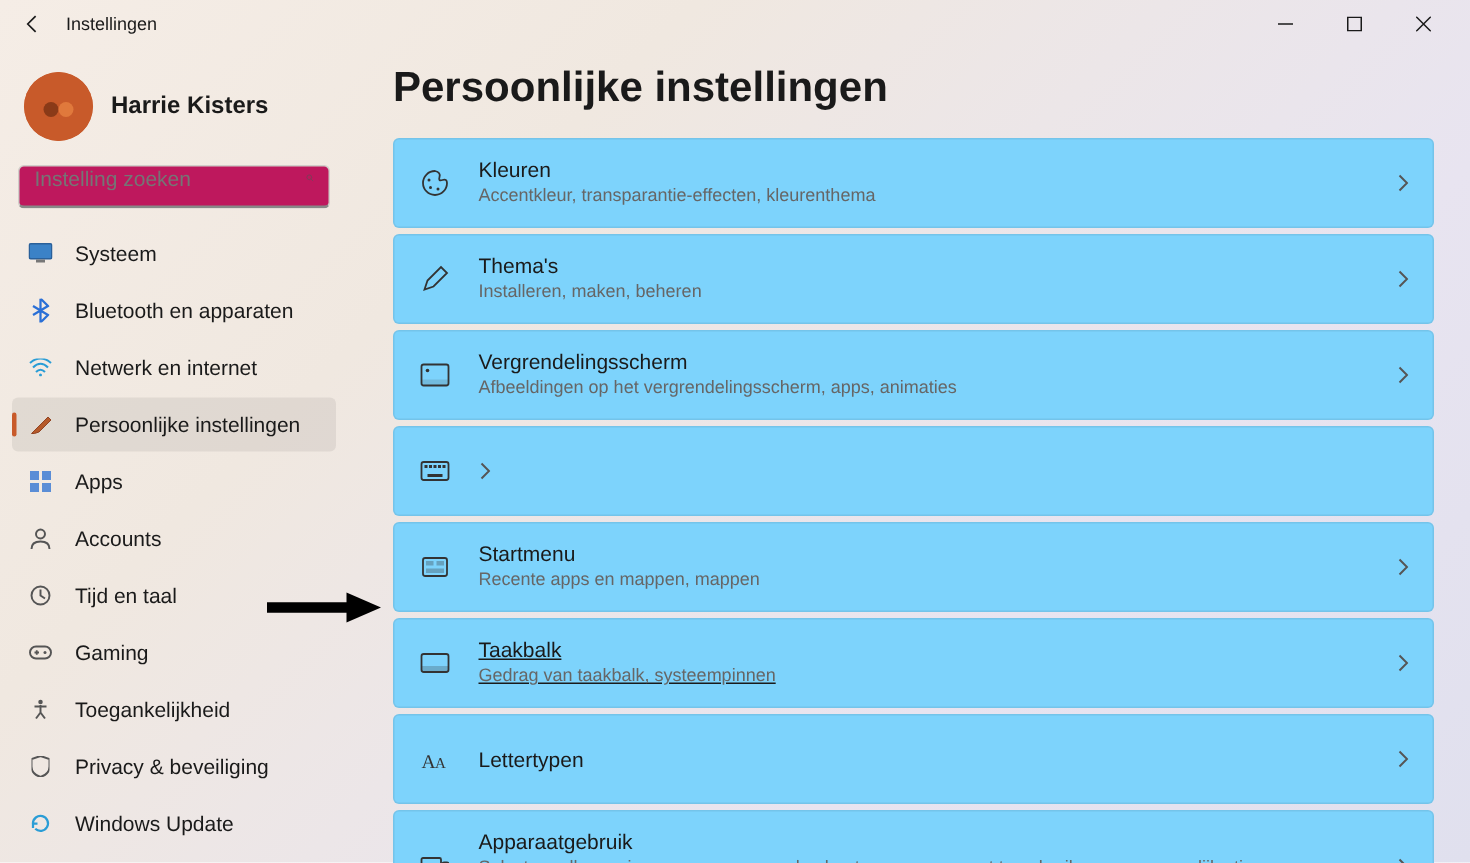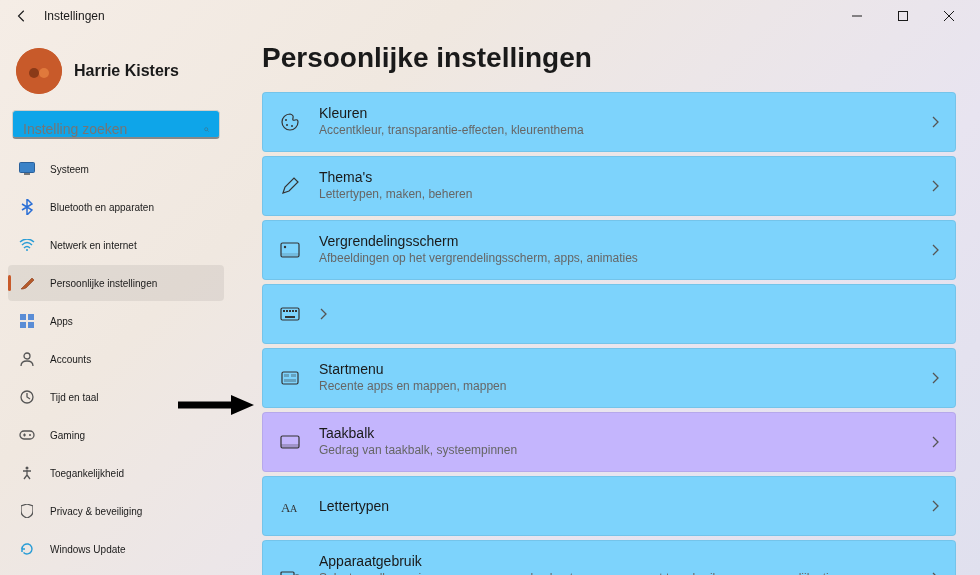--- a/index.html
+++ b/index.html
@@ -52,22 +52,22 @@
       width: 46px; height: 46px;
       border-radius: 50%;
       background: #c85a2a;
       display:flex;align-items:center;justify-content:center;
       overflow:hidden;
     }
     .profile-name { font-size: 16px; font-weight: 600; }
     .search {
       margin: 0 8px 12px 8px;
       display: flex;
-      align-items: flex-end;
-      background: #0ea5e9;
+      align-items: flex-start;
+      background: #be185d;
       border: 1px solid #d0cec9;
       border-bottom: 2px solid #888;
       border-radius: 4px;
       height: 34px;
       padding: 0 10px;
     }
     .search input {
       flex: 1; border: none; background: transparent; outline: none;
       font-size: 14px;
     }
@@ -84,40 +84,40 @@
     .nav-item.selected { background: rgba(0,0,0,0.065); }
     .nav-item.selected::before {
       content: "";
       position: absolute;
       left: 0; top: 10px; bottom: 10px;
       width: 3px;
       background: #c85a2a;
       border-radius: 2px;
     }
     .nav-icon { width: 18px; height: 18px; display:flex;align-items:center;justify-content:center; font-size:15px; }
-    .nav-label { font-size: 10px; }
+    .nav-label { font-size: 14px; }
     .main {
       flex: 1;
       padding: 8px 24px 24px 30px;
       overflow-y: auto;
     }
     .page-title { font-size: 28px; font-weight: 600; margin-bottom: 18px; margin-top: 2px;}
     .settings-list { display: flex; flex-direction: column; gap: 4px; }
     .setting-card {
       background: #7dd3fc;
       border: 1px solid rgba(0,0,0,0.07);
       border-radius: 4px;
       display: flex;
       align-items: center;
       padding: 12px 16px;
       cursor: pointer;
       min-height: 60px;
       gap: 18px;
     }
-    .setting-card.highlight { background: #c4b5fd; }
+    .setting-card.highlight { background: #7dd3fc; text-decoration: underline; }
     .card-icon { width: 22px; height: 22px; display:flex;align-items:center;justify-content:center; color:#333; }
     .card-text { flex: 1; }
     .card-title { font-size: 14px; font-weight: 400; }
     .card-desc { font-size: 12px; color: #666; margin-top: 1px; line-height: 1.35; }
     .chevron { color: #555; }
     .arrow-annotation {
       position: absolute;
       left: 176px;
       top: 394px;
       pointer-events: none;
@@ -304,21 +304,21 @@
       </div>
 
       <div class="setting-card">
         <span class="card-icon">
             <svg width="20" height="20" viewBox="0 0 20 20">
               <path d="M3 17 L5 11 L14 2 L18 6 L9 15 z" fill="none" stroke="#333" stroke-width="1.2"></path>
             </svg>
           </span>
         <div class="card-text">
           <div class="card-title">Thema's</div>
-          <div class="card-desc">Lettertypen, maken, beheren</div>
+          <div class="card-desc">Installeren, maken, beheren</div>
         </div>
         <span class="chevron">
             <svg width="8" height="12" viewBox="0 0 8 12">
               <path d="M2 1 L7 6 L2 11" fill="none" stroke="currentColor" stroke-width="1.3"></path>
             </svg>
           </span>
       </div>
 
       <div class="setting-card">
         <span class="card-icon">

